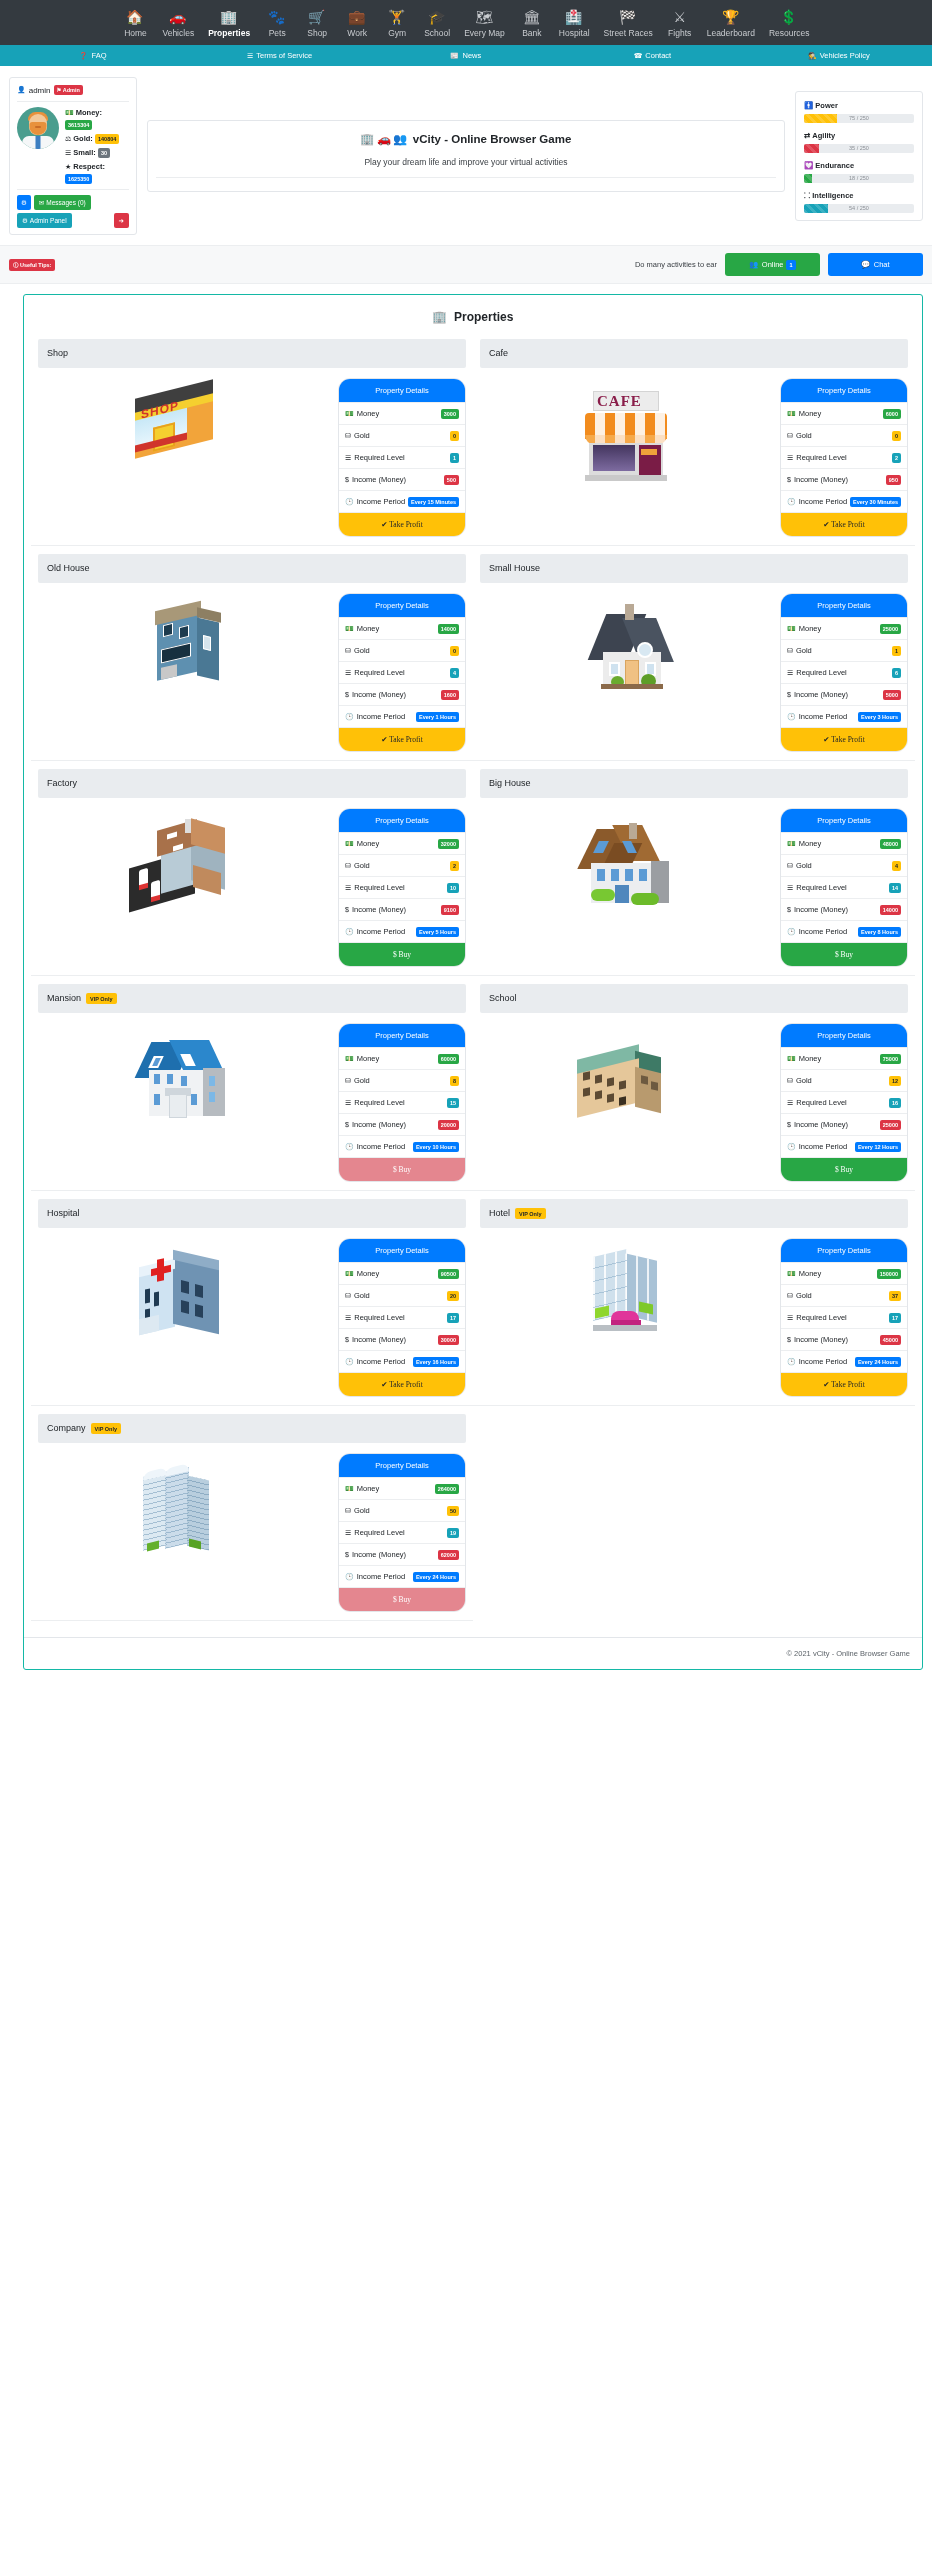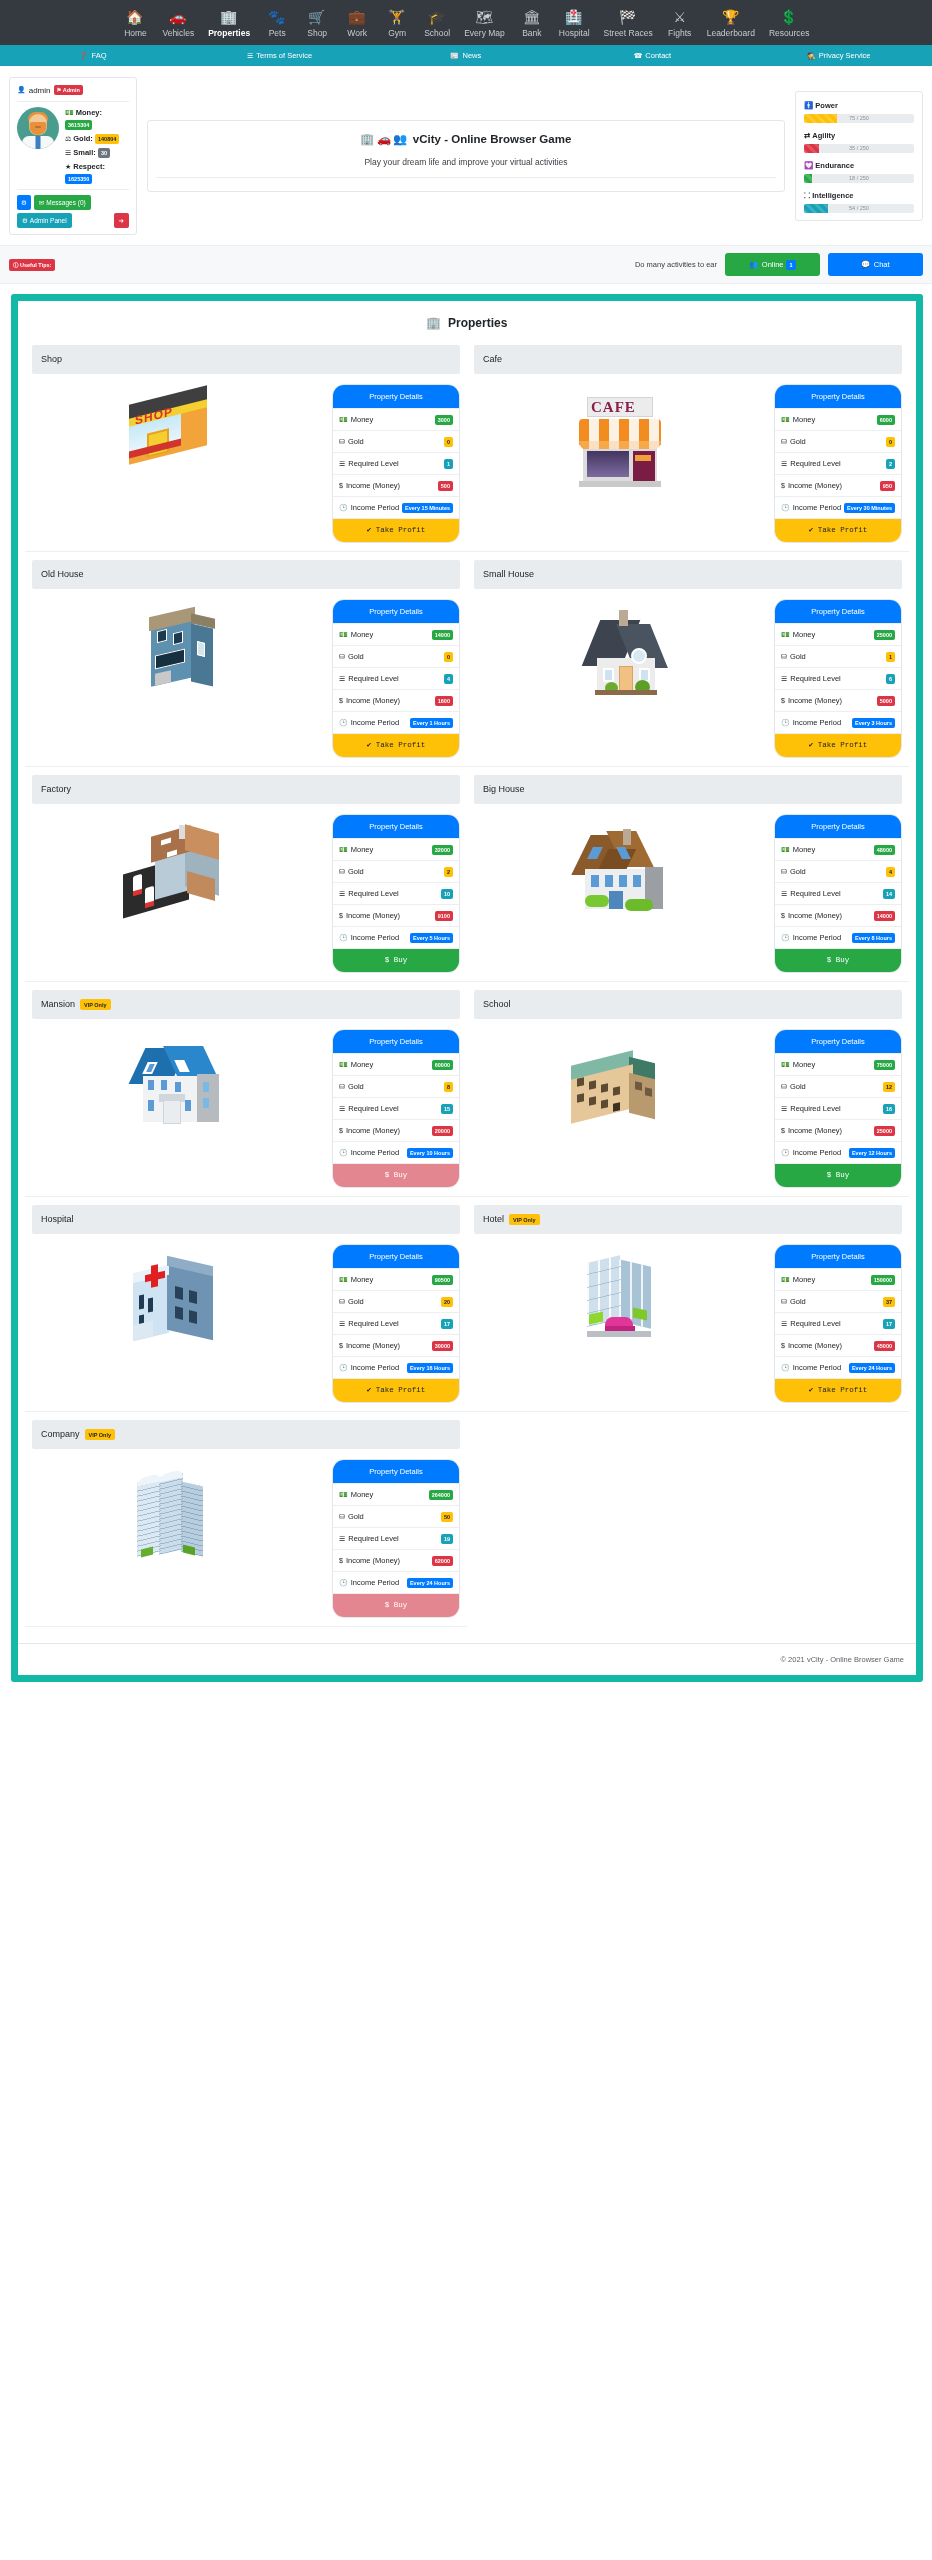--- a/index.html
+++ b/index.html
@@ -257,22 +257,22 @@
   }
   .btn-chat {
     background: #007bff; color: #fff; font-size: 7.5px;
     padding: 6px 0; width: 95px; text-align: center; border-radius: 3px;
     display: flex; align-items: center; justify-content: center; gap: 3px;
     line-height: 11px;
   }
 
   
   .main-panel {
-    margin: 10px 9px 16px 11px;
-    border: 7px solid #14b8a6;
+    margin: 10px 9px 16px 23px;
+    border: 1px solid #14b8a6;
     border-radius: 3px;
     background: #fff;
   }
   .panel-title {
     text-align: center; font-size: 12px; font-weight: bold;
     padding: 14px 0 13px 0; line-height: 17px;
   }
   .panel-title .pti { margin-right: 3px; }
   .props-grid {
     display: flex; flex-wrap: wrap;
@@ -324,21 +324,21 @@
   .det-row .di { font-size: 7px; }
   .b-green  { background: #28a745; color:#fff; }
   .b-yellow { background: #ffc107; color:#212529; }
   .b-teal   { background: #17a2b8; color:#fff; }
   .b-red    { background: #dc3545; color:#fff; }
   .b-blue   { background: #007bff; color:#fff; }
   .det-btn {
     display: block; width: 100%; text-align: center;
     font-size: 7.5px; padding: 6px 0; line-height: 11px;
     border: none; border-top: 1px solid #eceef0; cursor: pointer;
-    font-family: Liberation Mono, monospace;
+    font-family: Liberation Serif, serif;
   }
   .btn-takeprofit { background: #ffc107; color: #212529; }
   .btn-buy { background: #28a745; color: #fff; }
   .btn-buy-disabled { background: #e4868f; color: #fff; }
 
   .footer {
     border-top: 1px solid #e3e6ea;
     padding: 10px 12px;
     text-align: right;
     font-size: 7.5px;
@@ -428,21 +428,21 @@
     <a class="subnav-item">
       <span class="si">📰</span>
       <span>News</span>
     </a>
     <a class="subnav-item">
       <span class="si">☎</span>
       <span>Contact</span>
     </a>
     <a class="subnav-item">
       <span class="si">🕵</span>
-      <span>Privacy Service</span>
+      <span>Vehicles Policy</span>
     </a>
   </div>
 
 <div class="hero">
 
   <div class="card-box profile">
     <div class="profile-head">
       <span class="u-icon">👤</span>
       <span>admin</span>
       <span class="badge badge-admin">

